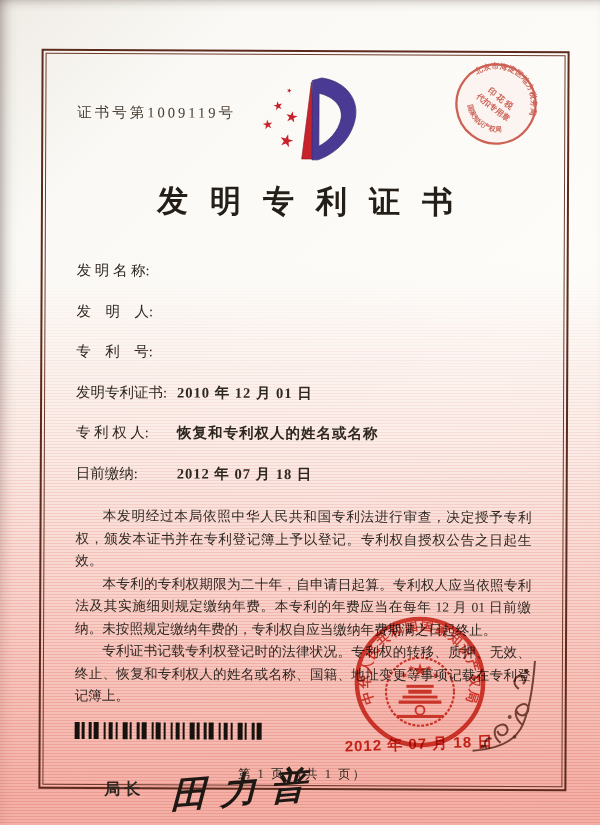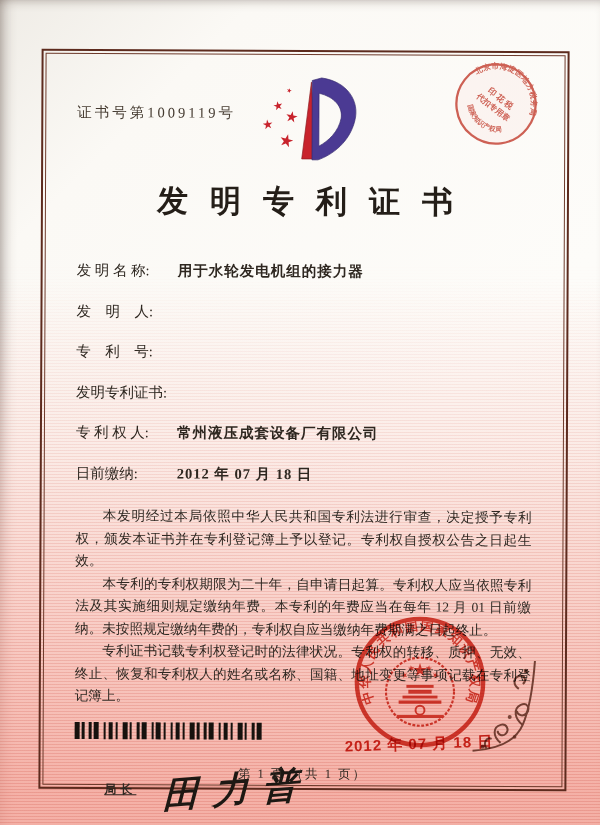--- a/index.html
+++ b/index.html
@@ -52,21 +52,21 @@
   .field-value{font-weight:600;letter-spacing:1px;color:#2e2720;}
 
   .body-text{margin-top:6px;font-size:13.6px;line-height:22.5px;text-align:justify;color:#2f2822;}
   .body-text p{margin:0;text-indent:2em;font-weight:500;}
 
   .barcode{margin-top:14px;height:17px;width:272px;display:flex;align-items:stretch;}
   .barcode .bar-ink{background:#17120e;display:inline-block;height:100%;}
   .barcode .bar-space{background:transparent;display:inline-block;height:100%;}
 
   .sign-row{margin-top:26px;margin-left:30px;display:flex;align-items:center;}
-  .sign-title{font-size:12px;letter-spacing:4px;font-weight:600;color:#2c2620;text-decoration:underline;}
+  .sign-title{font-size:16px;letter-spacing:4px;font-weight:600;color:#2c2620;}
   .sign-name{margin-left:26px;font-size:36px;font-weight:700;font-style:italic;
     letter-spacing:14px;transform:rotate(-5deg) skewX(-6deg);color:#1d1813;
     font-family:"Liberation Serif",serif;}
 
   .footer{position:absolute;left:0;right:0;bottom:5px;text-align:center;
     font-size:12.5px;letter-spacing:2px;color:#2f2822;}
 
   
   .seal{position:absolute;left:352px;top:614px;width:136px;height:136px;
     mix-blend-mode:multiply;opacity:.94;}
@@ -110,34 +110,34 @@
           <path fill="#4b3a93" fill-rule="evenodd" stroke="#35296e" stroke-width="0.8" d="M74,12 L85,9 C115,13 130,36 124,59 C118,84 98,99 81,105 L74,105 Z
                M82,27 C100,31 110,43 108,56 C105,72 93,83 82,89 Z"></path>
         </svg>
       </div>
 
       <div class="title">发明专利证书</div>
 
       <div class="fields">
         <div class="field-row">
           <span class="field-label">发 明 名 称:</span>
-          <span class="field-value">用于水轮发电机组的接力器</span>
         </div>
         <div class="field-row">
           <span class="field-label">发　明　人:</span>
         </div>
         <div class="field-row">
           <span class="field-label">专　利　号:</span>
         </div>
         <div class="field-row">
           <span class="field-label">发明专利证书:</span>
+          <span class="field-value">2010 年 12 月 01 日</span>
         </div>
         <div class="field-row">
           <span class="field-label">专 利 权 人:</span>
-          <span class="field-value">常州液压成套设备厂有限公司</span>
+          <span class="field-value">恢复和专利权人的姓名或名称</span>
         </div>
         <div class="field-row">
           <span class="field-label">日前缴纳:</span>
           <span class="field-value">2012 年 07 月 18 日</span>
         </div>
       </div>
 
       <div class="body-text">
         <p>本发明经过本局依照中华人民共和国专利法进行审查，决定授予专利权，颁发本证书并在专利登记簿上予以登记。专利权自授权公告之日起生效。</p>
         <p>本专利的专利权期限为二十年，自申请日起算。专利权人应当依照专利法及其实施细则规定缴纳年费。本专利的年费应当在每年 12 月 01 日前缴纳。未按照规定缴纳年费的，专利权自应当缴纳年费期满之日起终止。</p>

